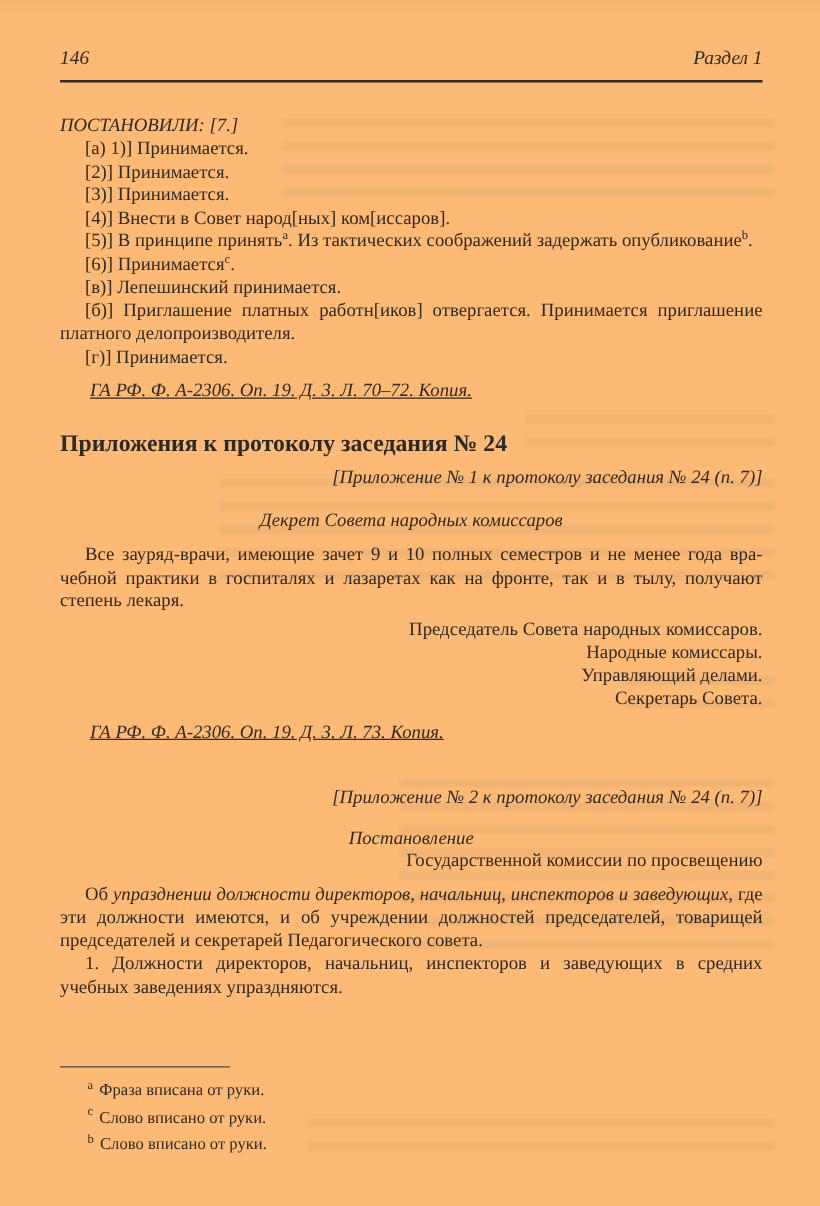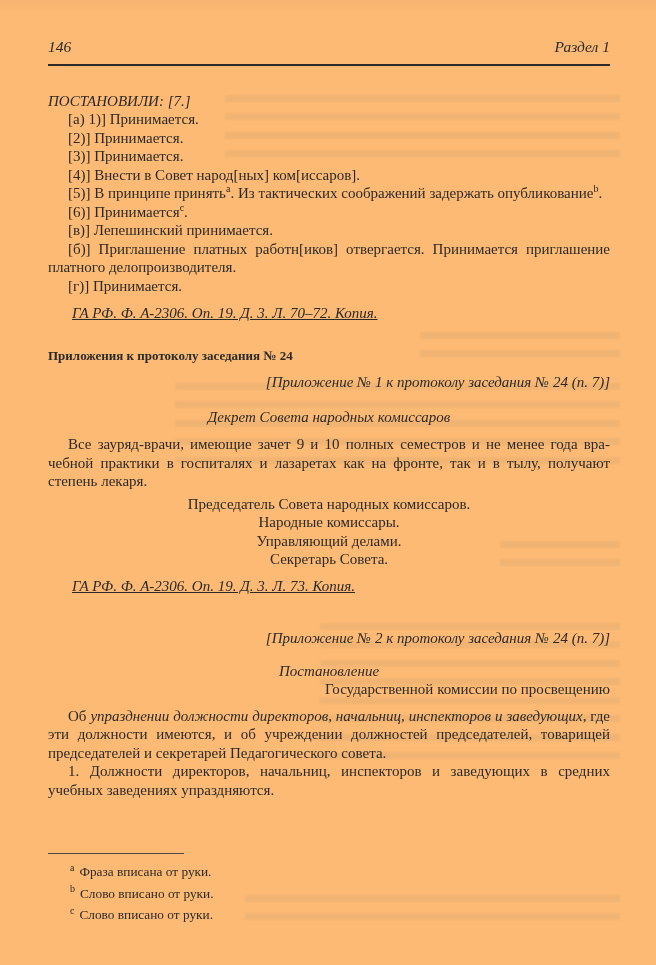--- a/index.html
+++ b/index.html
@@ -54,21 +54,21 @@
   }
   .archive {
     font-style: italic;
     margin-top: 9px;
     text-indent: 24px;
     text-align: left;
     text-decoration: underline;
   }
   .appendices-heading {
     margin: 24px 0 0 0;
-    font-size: 13px;
+    font-size: 19px;
     font-weight: bold;
     text-align: left;
   }
   .caption {
     font-style: italic;
     text-align: right;
     margin-top: 8px;
   }
   .caption-2 { margin-top: 34px; }
   .center-italic {
@@ -76,21 +76,21 @@
     text-align: center;
     margin-top: 16px;
   }
   .center-plain {
     text-align: right;
   }
   .title-gap { margin-top: 14px; }
   .body-start { margin-top: 9px; }
   .signatures {
     margin-top: 4px;
-    text-align: center;
+    text-align: right;
   }
   .i { font-style: italic; }
   sup {
     font-size: 10px;
     line-height: 0;
     vertical-align: super;
   }
   .footnotes {
     position: absolute;
     left: 48px;
@@ -178,17 +178,17 @@
       <p class="center-plain">Государственной комиссии по просвещению</p>
       <p class="p body-start" style="margin-top:8px;"><span>Об </span><span class="i">упразднении должности директоров, начальниц, инспекторов и заведующих</span><span>, где эти должности имеются, и об учреждении должностей председателей, товари­щей председателей и секретарей Педагогического совета.</span></p>
       <p class="p">1. Должности директоров, начальниц, инспекторов и заведующих в средних учебных заведениях упраздняются.</p>
     </section>
 
   </div>
 
   <div class="footnotes">
     <div class="fn-rule"></div>
     <p class="fn"><sup>a</sup><span>Фраза вписана от руки.</span></p>
+    <p class="fn"><sup>c</sup><span>Слово вписано от руки.</span></p>
     <p class="fn"><sup>b</sup><span>Слово вписано от руки.</span></p>
-    <p class="fn"><sup>c</sup><span>Слово вписано от руки.</span></p>
   </div>
 
 </div>
 
 </body></html>

